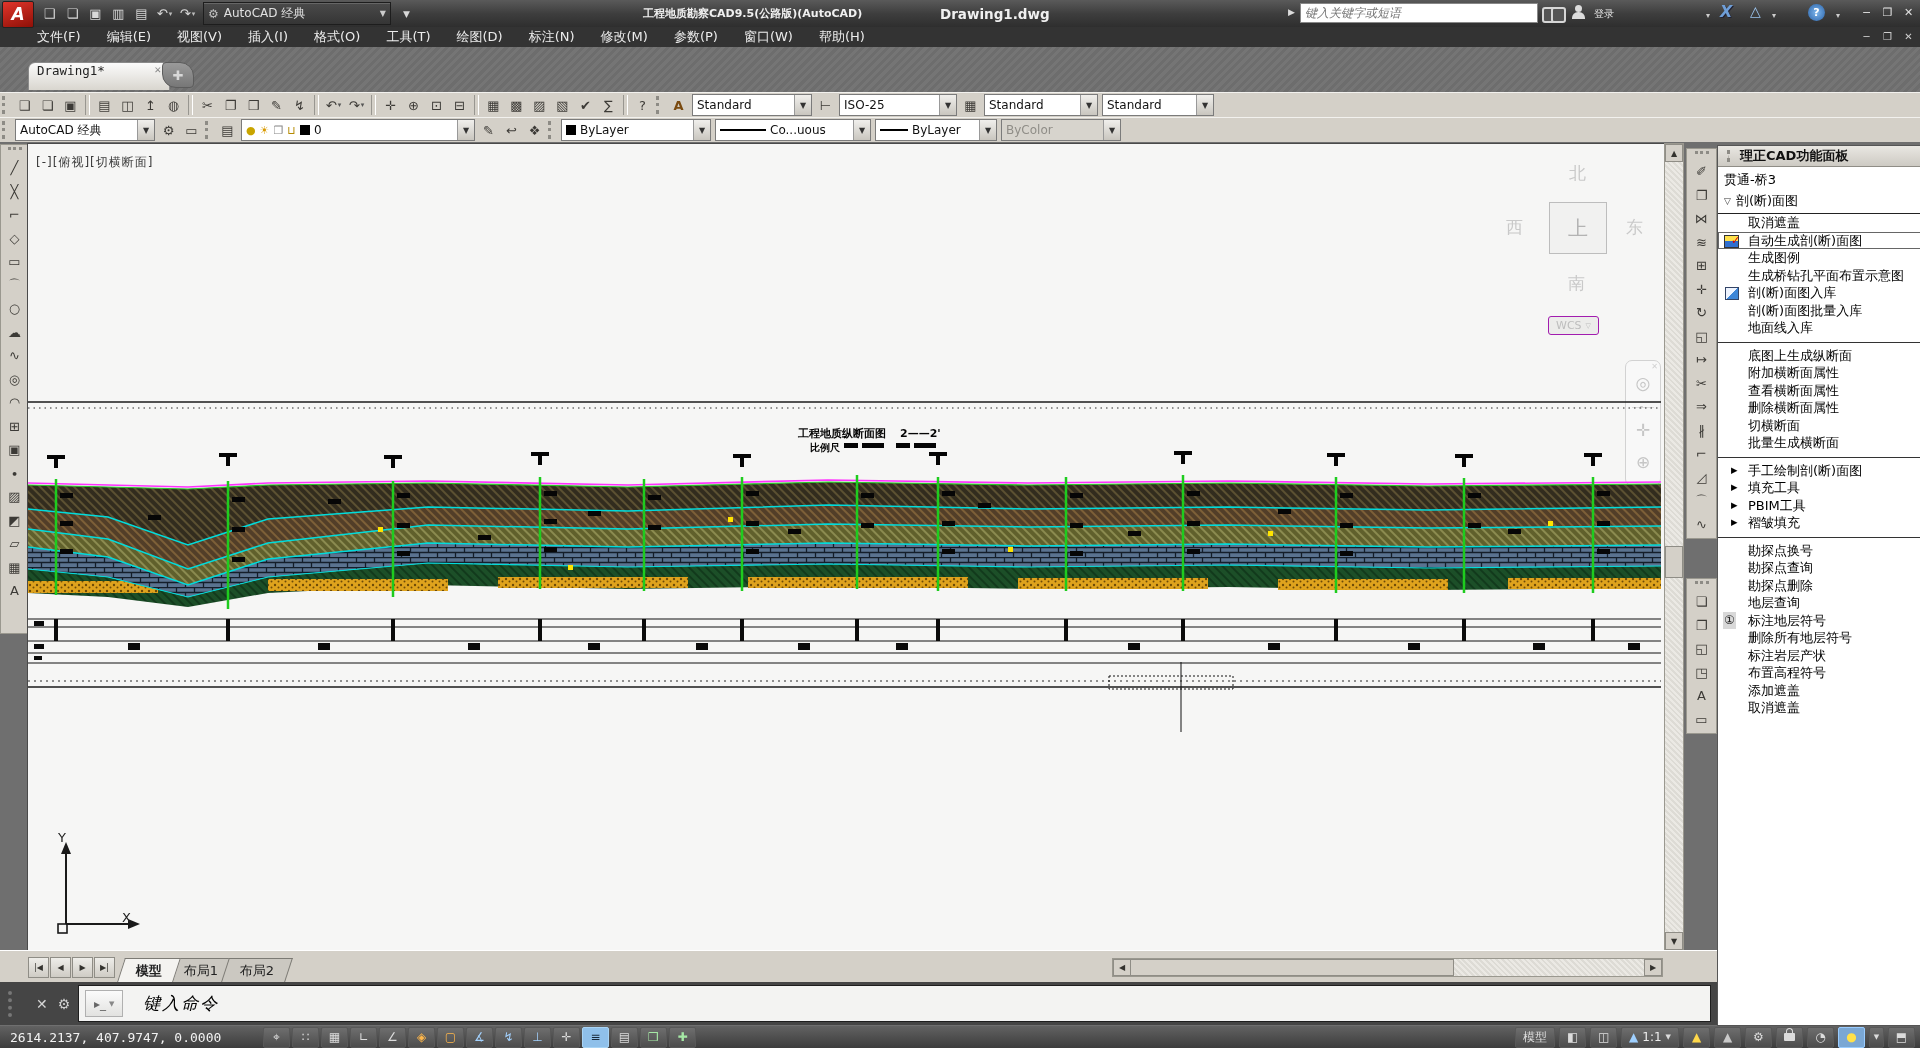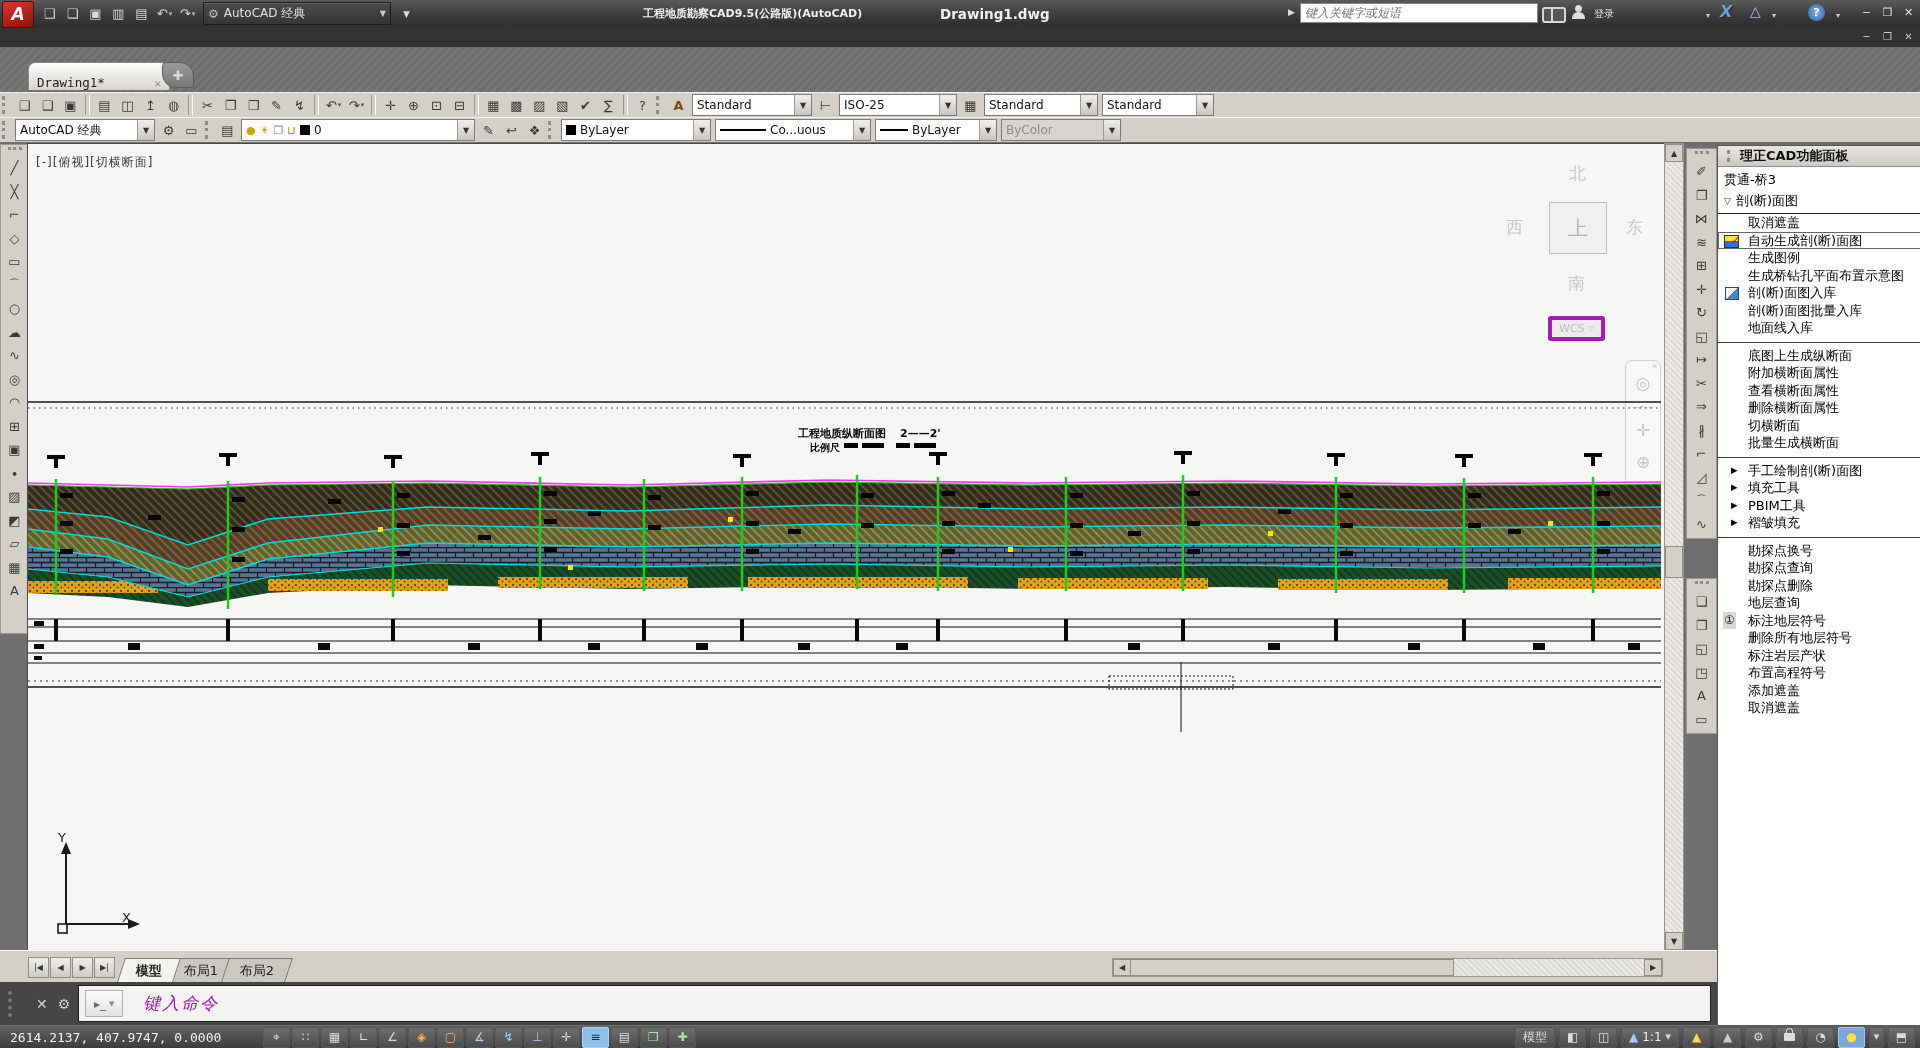--- a/index.html
+++ b/index.html
@@ -41,21 +41,21 @@
   
   .menubar{position:absolute;left:0;top:27px;width:1920px;height:20px;background:#333333;display:flex;align-items:center;z-index:19}
   .menu-item{color:#ececec;font-size:13px;padding:0 13px;height:20px;display:flex;align-items:center}
   .docbtns{position:absolute;right:4px;top:2px;display:flex;gap:6px}
   .docbtns .wbtn{color:#cfcfcf;font-size:10px}
 
   
   .tabstrip{position:absolute;left:0;top:47px;width:1920px;height:45px;
     background:repeating-linear-gradient(135deg,#757575 0 3px,#6d6d6d 3px 6px);z-index:18}
   .ftab{position:absolute;left:28px;bottom:2px;width:124px;height:27px;background:linear-gradient(#fbfbfb,#d9d6cf);
-    border:1px solid #8a8a8a;border-bottom:none;border-radius:7px 7px 0 0;display:flex;align-items:flex-end;padding:0 8px;
+    border:1px solid #8a8a8a;border-bottom:none;border-radius:7px 7px 0 0;display:flex;align-items:flex-start;padding:0 8px;
     font-size:12.5px;color:#222;font-family:"DejaVu Sans Mono",monospace}
   .ftab .x{margin-left:auto;color:#8a8a8a;font-size:11px}
   .newtab{position:absolute;left:162px;bottom:4px;width:30px;height:24px;background:linear-gradient(#9a9a9a,#777);
     border:1px solid #5c5c5c;border-radius:4px 14px 4px 14px;display:flex;align-items:center;justify-content:center;color:#d8d8d8;font-size:13px}
 
   
   .tbrow{position:absolute;left:0;width:1920px;background:#d4d0c8;display:flex;align-items:center;border-top:1px solid #f2f1ee;border-bottom:1px solid #9c9a94}
   .tb1{top:92px;height:24px}
   .tb2{top:117px;height:24px}
   .tgrip{width:5px;height:18px;margin:0 3px 0 2px;border-left:3px dotted #8d8b85}
@@ -78,21 +78,21 @@
     display:flex;flex-direction:column;align-items:center;padding-top:2px}
   .vgrip{width:14px;height:4px;border-top:3px dotted #8d8b85;margin-bottom:2px}
   .vtbn{width:23px;height:23.5px;display:flex;align-items:center;justify-content:center;font-size:13px;color:#3c3a36}
   .canvas{position:absolute;left:27px;top:1px;width:1636px;height:806px;background:#f6f6f5;border:1px solid #4a4a4a;overflow:hidden}
   .vp-label{position:absolute;left:8px;top:10px;font-size:12px;color:#3a3a3a;letter-spacing:1px}
 
   
   .cmp{position:absolute;color:#c9c9c9;font-size:17px}
   .cmp-top-box{position:absolute;left:1521px;top:58px;width:56px;height:50px;border:1px solid #bdbdbd;background:#f1f1f0;
     display:flex;align-items:center;justify-content:center;color:#b3b3b3;font-size:20px}
-  .wcs-pill{position:absolute;left:1520px;top:172px;padding:2px 7px;background:#ececea;border:4px solid #a21caf;border-radius:3px;
+  .wcs-pill{position:absolute;left:1520px;top:172px;padding:2px 7px;background:#ececea;border:1px solid #a21caf;border-radius:3px;
     color:#bdbdbd;font-size:11px;display:flex;align-items:center;gap:4px}
   .wcs-pill .arr{font-size:7px}
 
   
   .navbar{position:absolute;left:1597px;top:216px;width:34px;height:124px;border:1px solid #d2d2d2;border-radius:7px;
     background:rgba(250,250,250,.55);display:flex;flex-direction:column;align-items:center;justify-content:space-evenly}
   .navbar .g{color:#c6c6c6;font-size:17px;line-height:1}
   .navbar .close{position:absolute;right:2px;top:1px;font-size:8px;color:#d0d0d0}
   .navbar .dv{width:22px;border-top:1px solid #ddd;position:relative}
   .navbar .dv::after{content:"▾";position:absolute;left:8px;top:-5px;font-size:6px;color:#ccc}
@@ -152,21 +152,21 @@
 
   
   .cmdbar{position:absolute;left:0;top:982px;width:1717px;height:43px;background:#454545;display:flex;align-items:center;z-index:4}
   .cmd-grip{width:6px;height:26px;border-left:4px dotted #777;margin:0 8px 0 8px}
   .cmd-x{color:#d5d5d5;font-size:14px;margin:0 10px;font-weight:bold}
   .cmd-wrench{color:#cfcfcf;font-size:14px;margin-right:8px}
   .cmd-input{flex:1;height:35px;margin-right:6px;background:#f3f3f2;border:1px solid #1e1e1e;display:flex;align-items:center}
   .cmd-prompt{margin-left:6px;width:36px;height:25px;border:1px solid #b0b0b0;background:linear-gradient(#fbfbfb,#e2e2e0);
     color:#666;font-size:12px;display:flex;align-items:center;justify-content:center;gap:3px}
   .cmd-prompt .dd{font-size:7px;color:#888}
-  .cmd-text{margin-left:20px;color:#a21caf;font-size:17px;font-style:italic;letter-spacing:2px}
+  .cmd-text{margin-left:20px;color:#000000;font-size:17px;font-style:italic;letter-spacing:2px}
 
   
   .statusbar{position:absolute;left:0;top:1026px;width:1920px;height:22px;background:linear-gradient(#626262,#3c3c3c);
     display:flex;align-items:center;z-index:21}
   .coords{font-family:"DejaVu Sans Mono","Liberation Mono",monospace;font-size:13px;color:#f2f2f2;margin:0 14px 0 10px;width:238px}
   .sbtn{width:25px;height:19px;display:flex;align-items:center;justify-content:center;font-size:12px;color:#dcdcdc;
     border:1px solid #585858;border-radius:2px;margin:0 1px;background:linear-gradient(#6e6e6e,#4c4c4c)}
   .sbtn.on{background:#8fc0ea;color:#18293a;border-color:#a8d4f5}
   .sbtn.warm{color:#ffb74a}
   .sbtn.cool{color:#a3d2ff}
@@ -210,20 +210,34 @@
   <span class="helpq">?</span>
   <span class="tiny-dd" style="left:1836px">▾</span>
   <div class="winbtns">
     <span class="wbtn">─</span>
     <span class="wbtn">❐</span>
     <span class="wbtn">✕</span>
   </div>
 </div>
 
 <div class="menubar">
+  <div style="display:flex;margin-left:24px">
+      <span class="menu-item">文件(F)</span>
+      <span class="menu-item">编辑(E)</span>
+      <span class="menu-item">视图(V)</span>
+      <span class="menu-item">插入(I)</span>
+      <span class="menu-item">格式(O)</span>
+      <span class="menu-item">工具(T)</span>
+      <span class="menu-item">绘图(D)</span>
+      <span class="menu-item">标注(N)</span>
+      <span class="menu-item">修改(M)</span>
+      <span class="menu-item">参数(P)</span>
+      <span class="menu-item">窗口(W)</span>
+      <span class="menu-item">帮助(H)</span>
+    </div>
   <div class="docbtns">
     <span class="wbtn">─</span>
     <span class="wbtn">❐</span>
     <span class="wbtn">✕</span>
   </div>
 </div>
 
 <div class="tabstrip">
   <div class="ftab">
     <span>Drawing1*</span>

